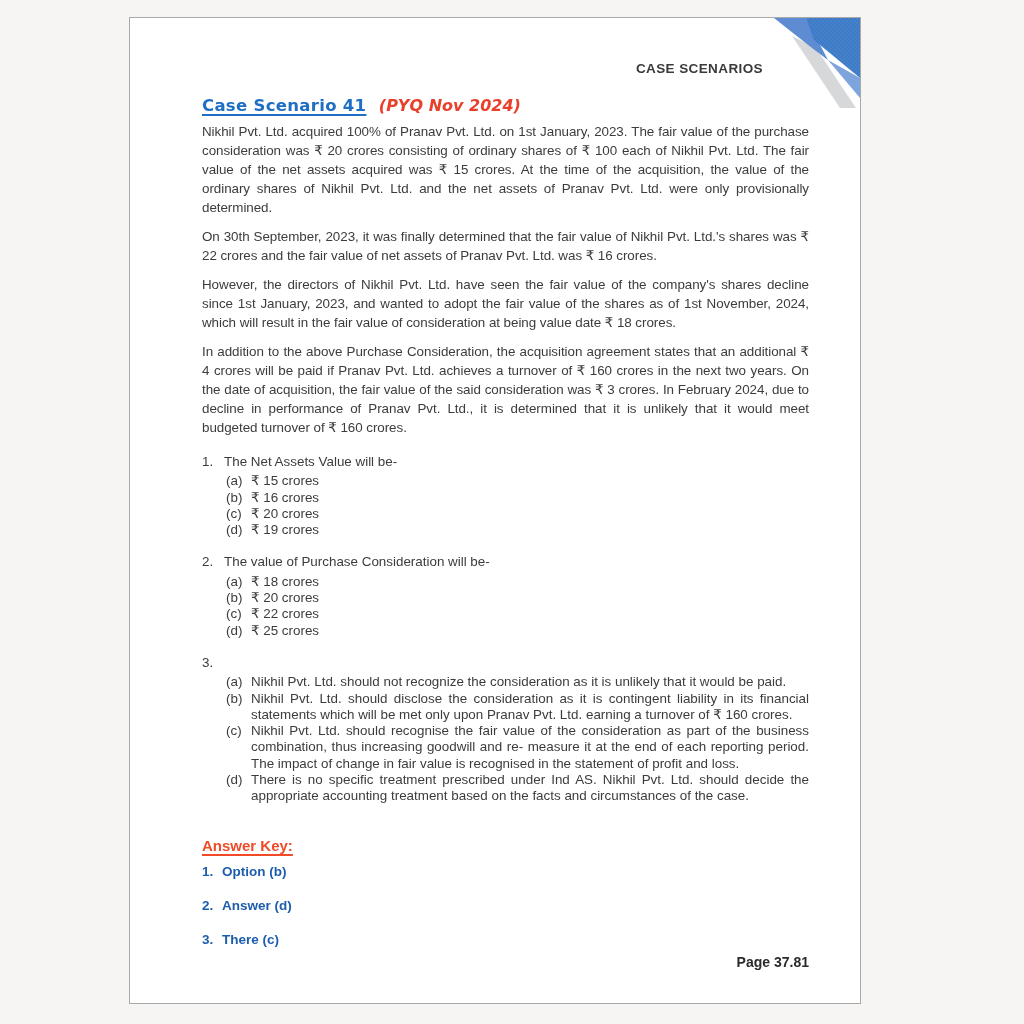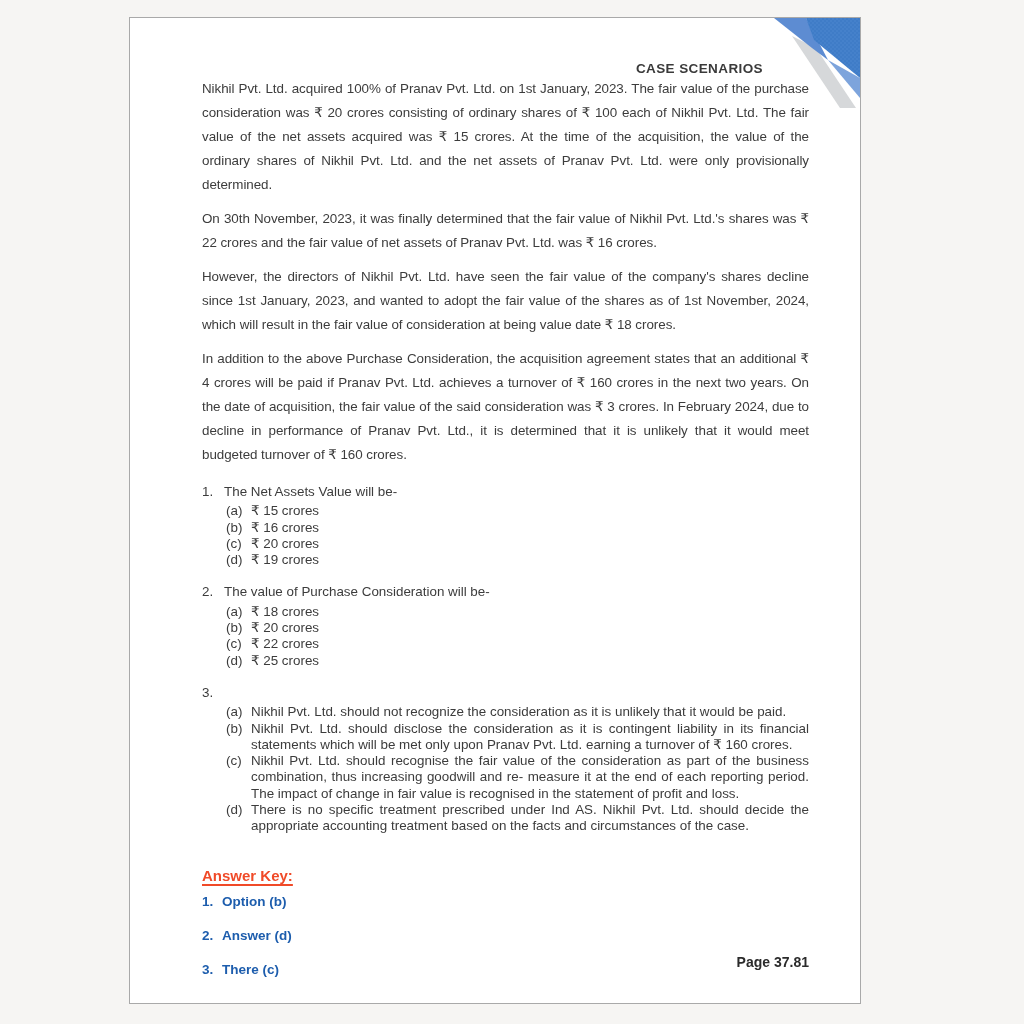--- a/index.html
+++ b/index.html
@@ -57,21 +57,21 @@
     display: inline-block;
     font-family: "DejaVu Sans", sans-serif;
     font-size: 16px;
     font-weight: bold;
     font-style: italic;
     color: #e8402b;
     margin-left: 8px;
   }
   .para {
     font-size: 13.4px;
-    line-height: 24px;
+    line-height: 19px;
     color: #3c3c3c;
     text-align: justify;
     margin-bottom: 10px;
     letter-spacing: -0.05px;
   }
   .questions { margin-top: 17px; }
   .question-block { margin-bottom: 16px; }
   .question-head {
     display: flex;
     font-size: 13.4px;
@@ -134,23 +134,27 @@
     <polygon points="42,0 96,0 96,60 50,22" fill="url(#dots)"></polygon>
     <polygon points="64,42 96,60 96,80" fill="#7da4dc"></polygon>
   </svg>
 
   <div class="header-row">
     <span class="header-label">CASE SCENARIOS</span>
   </div>
 
   <div class="content">
 
+    <div class="title-row">
+      <span class="scenario-title">Case Scenario 41</span>
+      <span class="title-suffix">(PYQ Nov 2024)</span>
+    </div>
 
     <p class="para">Nikhil Pvt. Ltd. acquired 100% of Pranav Pvt. Ltd. on 1st January, 2023. The fair value of the purchase consideration was ₹ 20 crores consisting of ordinary shares of ₹ 100 each of Nikhil Pvt. Ltd.  The fair value of the net assets acquired was ₹ 15 crores. At the time of the acquisition, the value of the ordinary shares of Nikhil Pvt. Ltd. and the net assets of Pranav Pvt. Ltd. were only provisionally determined.</p>
-    <p class="para">On 30th November, 2023, it was finally determined that the fair value of Nikhil Pvt. Ltd.'s shares was ₹ 22 crores and the fair value of net assets of Pranav Pvt. Ltd. was ₹ 16 crores.</p>
+    <p class="para">On 30th September, 2023, it was finally determined that the fair value of Nikhil Pvt. Ltd.'s shares was ₹ 22 crores and the fair value of net assets of Pranav Pvt. Ltd. was ₹ 16 crores.</p>
     <p class="para">However, the directors of Nikhil Pvt. Ltd. have seen the fair value of the company's shares decline since 1st January, 2023, and wanted to adopt the fair value of the shares as of 1st November, 2024, which will result in the fair value of consideration at being value date ₹ 18 crores.</p>
     <p class="para">In addition to the above Purchase Consideration, the acquisition agreement states that an additional ₹ 4 crores will be paid if Pranav Pvt. Ltd. achieves a turnover of ₹ 160 crores in the next two years. On the date of acquisition, the fair value of the said consideration was ₹ 3 crores. In February 2024, due to decline in performance of Pranav Pvt. Ltd., it is determined that it is unlikely that it would meet budgeted turnover of ₹ 160 crores.</p>
 
     <div class="questions">
 
       <div class="question-block">
         <div class="question-head">
           <span class="q-num">1.</span>
           <span class="q-text">The Net Assets Value will be-</span>
         </div>

